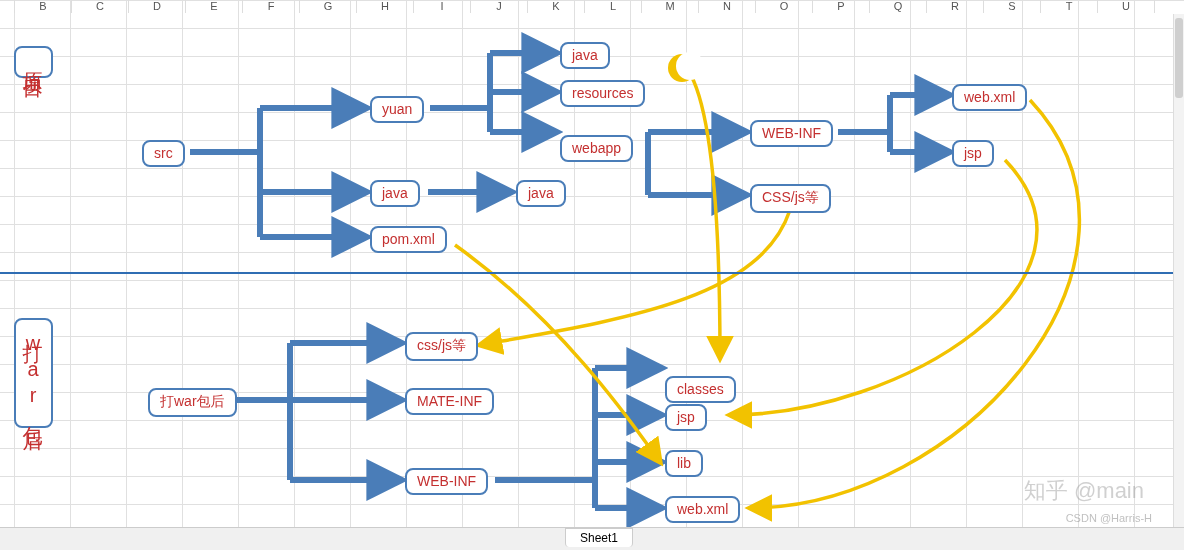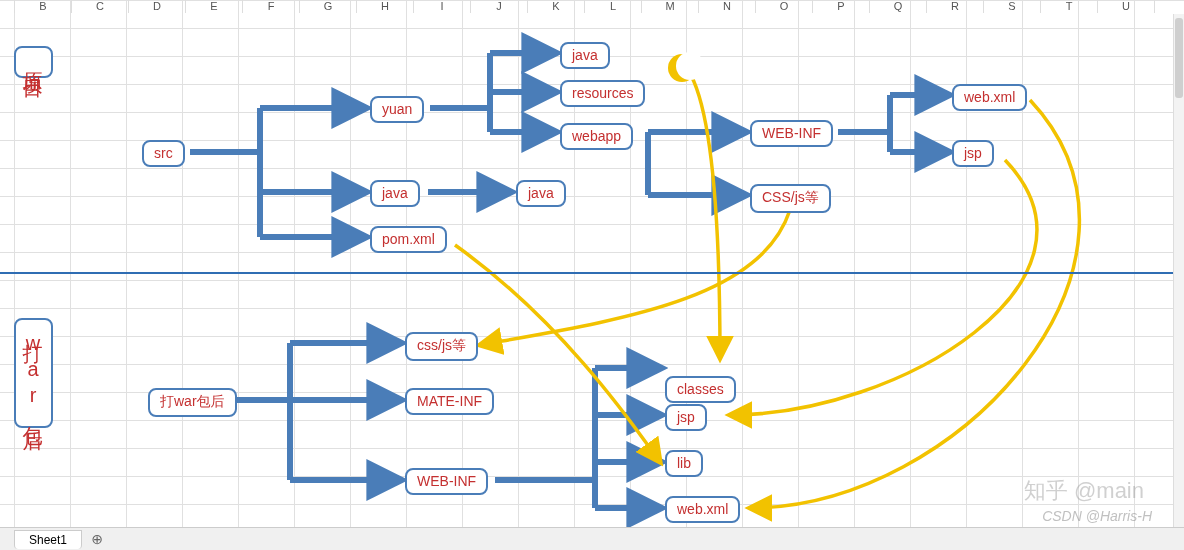--- a/index.html
+++ b/index.html
@@ -69,20 +69,21 @@
 }
 .sheet-tab-bar {
   position: absolute;
   left: 0; right: 0; bottom: 0;
   height: 22px;
   background: #f0f0f0;
   border-top: 1px solid #ccc;
   display: flex;
   align-items: center;
   font-size: 12px;
+  flex-direction: column;
 }
 .sheet-tab {
   background: #fff;
   border: 1px solid #ccc;
   border-bottom: none;
   padding: 2px 14px;
   margin-left: 14px;
   border-radius: 0 0 4px 4px;
 }
 .sheet-plus {
@@ -97,21 +98,21 @@
   left: 0; right: 0;
   height: 2px;
   background: #2f6db3;
 }
 .watermark {
   position: absolute;
   font-family: Arial, sans-serif;
   color: rgba(150,150,150,0.45);
 }
 .watermark.zh { font-size: 22px; }
-.watermark.en { font-size: 14px; color: rgba(150,150,150,0.6); font-style: italic; }
+.watermark.en { font-size: 11px; color: rgba(150,150,150,0.6); }
 .moon {
   position: absolute;
   width: 28px;
   height: 28px;
 }
 .moon::before {
   content:"";
   position:absolute;
   width:28px;height:28px;border-radius:50%;
   background:#f2c200;
@@ -250,21 +251,21 @@
 
 <div class="section-label" style="left:14px; top:46px">原项目</div>
 <div class="section-label" style="left:14px; top:318px">打war包后</div>
 
 <div class="node" style="left:142px; top:140px">src</div>
 <div class="node" style="left:370px; top:96px">yuan</div>
 <div class="node" style="left:370px; top:180px">java</div>
 <div class="node" style="left:370px; top:226px">pom.xml</div>
 <div class="node" style="left:560px; top:42px">java</div>
 <div class="node" style="left:560px; top:80px">resources</div>
-<div class="node" style="left:560px; top:123px">webapp</div>
+<div class="node" style="left:560px; top:135px">webapp</div>
 <div class="node" style="left:516px; top:180px">java</div>
 <div class="node" style="left:750px; top:120px">WEB-INF</div>
 <div class="node" style="left:750px; top:184px">CSS/js等</div>
 <div class="node" style="left:952px; top:84px">web.xml</div>
 <div class="node" style="left:952px; top:140px">jsp</div>
 
 <div class="moon" style="left:668px; top:54px"></div>
 
 <div class="node" style="left:148px; top:388px">打war包后</div>
 <div class="node" style="left:405px; top:332px">css/js等</div>

